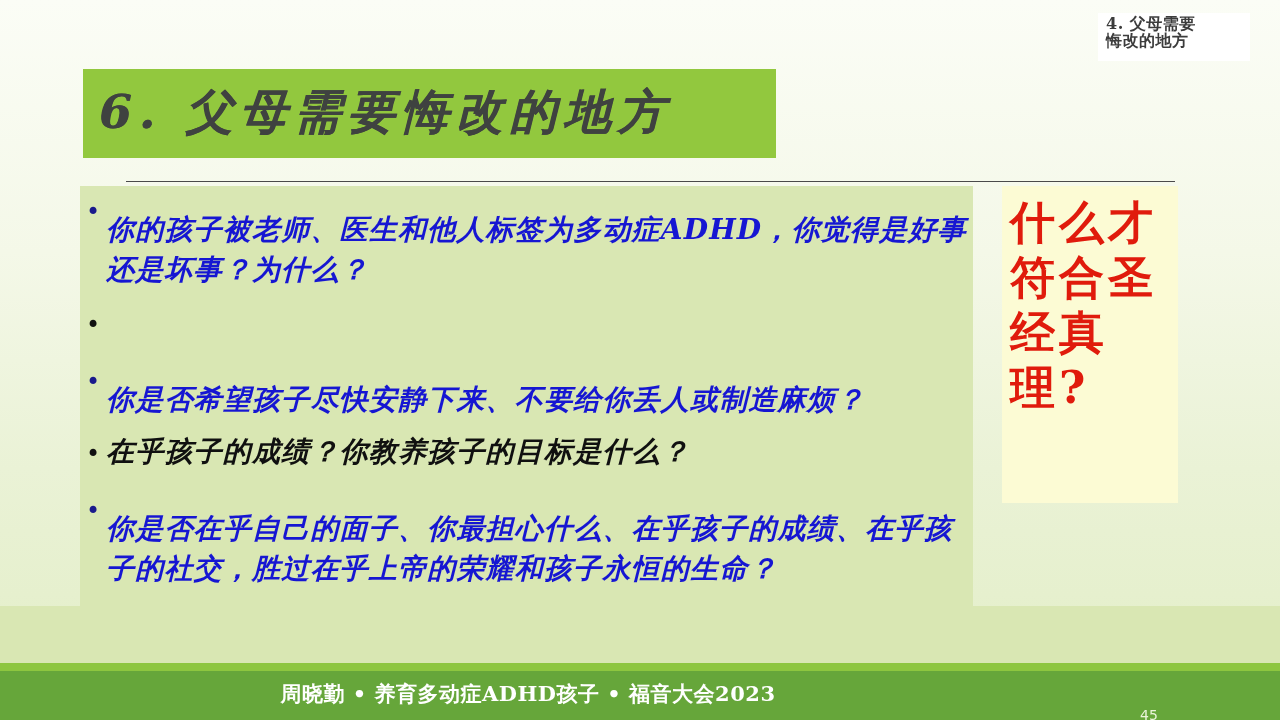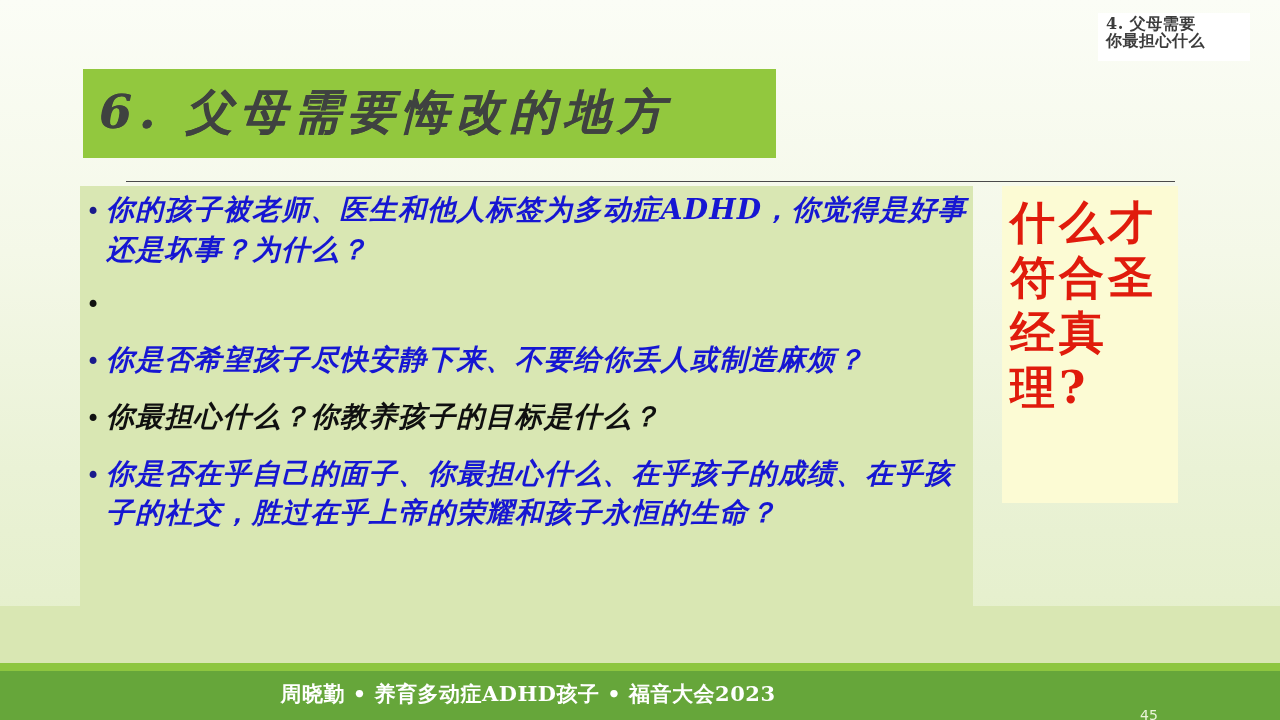--- a/index.html
+++ b/index.html
@@ -121,21 +121,21 @@
     flex: 1 1 auto;
     font-family: "DejaVu Serif", "Liberation Serif", serif;
     font-size: 28px;
     font-weight: bold;
     font-style: italic;
     line-height: 1.42;
     letter-spacing: 1.2px;
     word-break: break-all;
     padding-right: 6px;
   }
-  .bullet-text.blue  { color: #1616d2; }
+  .bullet-text.blue  { color: #1616d2; margin-top: 20px; }
   .bullet-text.black { color: #101010; }
 
   
   #callout-box {
     position: absolute;
     left: 1002px;
     top: 186px;
     width: 176px;
     height: 317px;
     background: #fcfbd4;
@@ -191,21 +191,21 @@
     margin-top: 20px;
   }
 </style>
 </head>
 <body>
 
 <div id="slide">
 
   <div id="corner-box">
     <div class="corner-line">4. 父母需要</div>
-    <div class="corner-line">你最担心什么</div>
+    <div class="corner-line">悔改的地方</div>
   </div>
 
   <div id="title-banner">
     <div id="title-text">6. 父母需要悔改的地方</div>
   </div>
 
   <div id="title-rule"></div>
 
   <div id="content-panel"></div>
 
@@ -222,21 +222,21 @@
       <div class="bullet-dot black">•</div>
     </div>
 
     <div class="bullet-item">
       <div class="bullet-dot">•</div>
       <div class="bullet-text blue">你是否希望孩子尽快安静下来、不要给你丢人或制造麻烦？</div>
     </div>
 
     <div class="bullet-item">
       <div class="bullet-dot black">•</div>
-      <div class="bullet-text black">你最担心什么？你教养孩子的目标是什么？</div>
+      <div class="bullet-text black">在乎孩子的成绩？你教养孩子的目标是什么？</div>
     </div>
 
     <div class="bullet-item">
       <div class="bullet-dot">•</div>
       <div class="bullet-text blue">你是否在乎自己的面子、你最担心什么、在乎孩子的成绩、在乎孩子的社交，胜过在乎上帝的荣耀和孩子永恒的生命？</div>
     </div>
 
   </div>
 
   <div id="callout-box">

